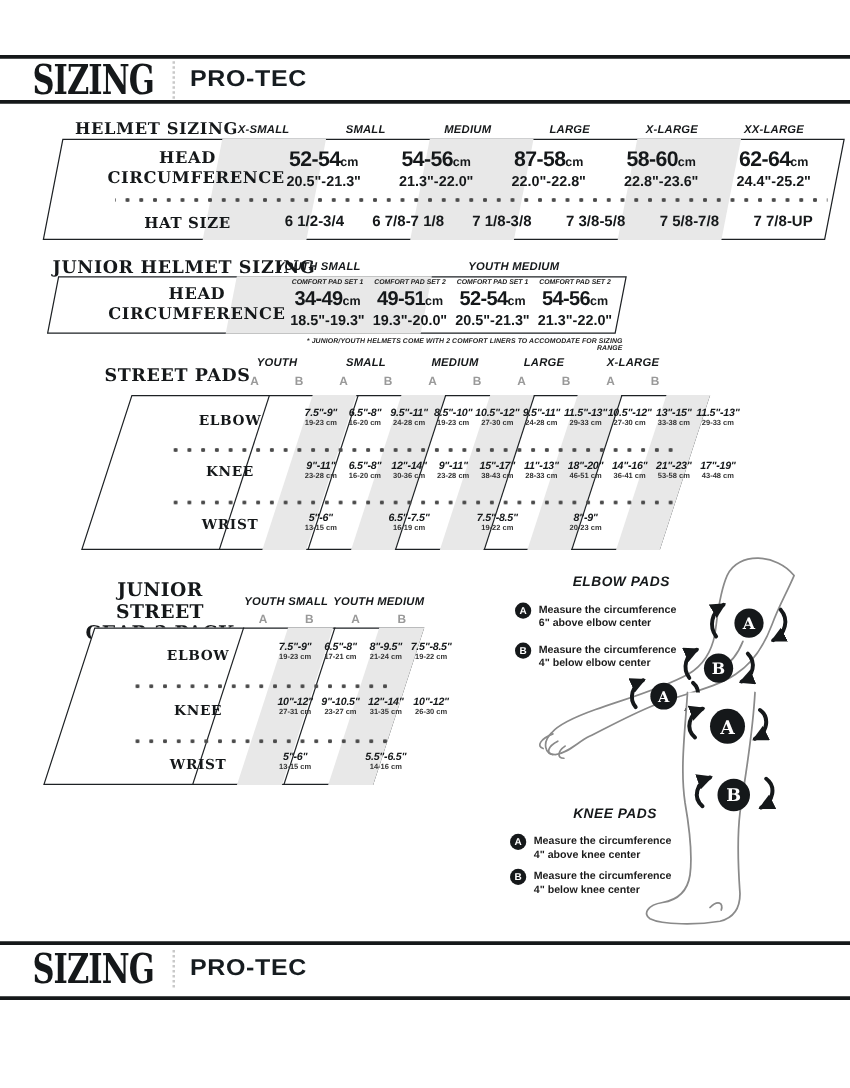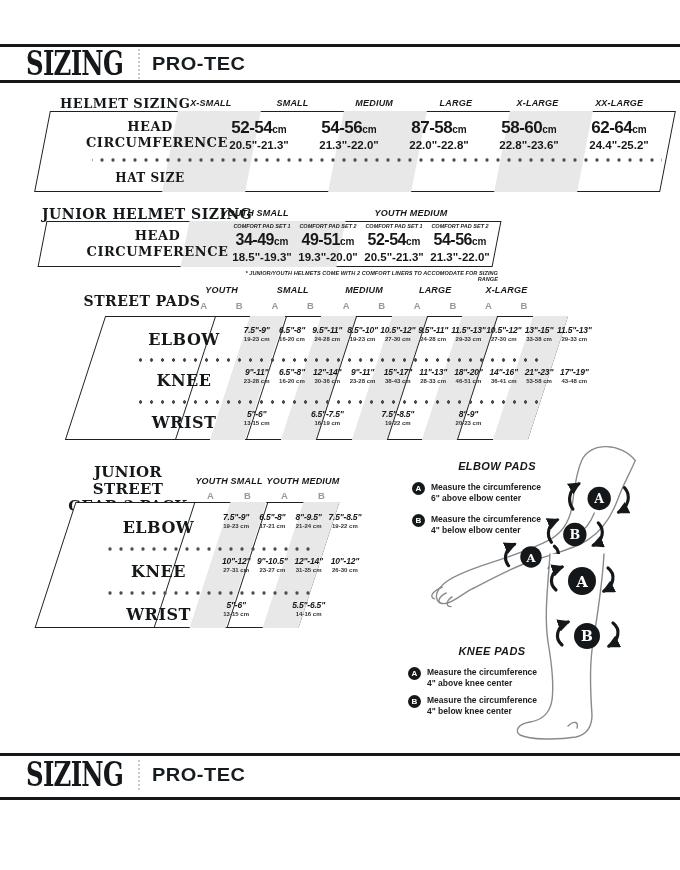--- a/index.html
+++ b/index.html
@@ -42,21 +42,21 @@
     background-size:11px 6px; background-position:center; background-repeat:repeat-x;
   }
   .serif-label { font-family:"DejaVu Serif", serif; font-weight:bold; }
   .colheads { position:absolute; display:flex; }
   .colheads > div { flex:1; text-align:center; font-style:italic; font-weight:bold; font-size:9px; letter-spacing:0.2px; }
   .ab > div { color:#999999; font-style:normal; font-size:9.5px; }
   .flexrow { position:absolute; display:flex; }
   .flexrow > .cell { flex:1; text-align:center; }
   .cell .in { font-size:8.5px; font-weight:bold; font-style:italic; letter-spacing:-0.2px; display:block; }
   .cell .cm2 { font-size:6px; font-weight:bold; color:#333; display:block; margin-top:1px; }
-  .rowlabel { position:absolute; text-align:center; font-size:16px; letter-spacing:0.5px; }
+  .rowlabel { position:absolute; text-align:center; font-size:11px; letter-spacing:0.5px; }
 
   
   .bigcm { font-size:17px; font-weight:bold; letter-spacing:-0.5px; display:block; line-height:19px; }
   .bigcm .unit { font-size:10px; letter-spacing:0; }
   .bigin { font-size:11.5px; font-weight:bold; display:block; line-height:13px; }
   .padset { font-size:5.5px; font-weight:bold; font-style:italic; color:#222; display:block; line-height:7px; }
   .hatval { font-size:12px; font-weight:bold; }
 
   
   .guide { position:absolute; }
@@ -130,20 +130,28 @@
               <span class="bigcm"><span>58-60</span><span class="unit">cm</span></span>
               <span class="bigin">22.8"-23.6"</span>
             </div>
           <div class="cell">
               <span class="bigcm"><span>62-64</span><span class="unit">cm</span></span>
               <span class="bigin">24.4"-25.2"</span>
             </div>
         </div>
         <div class="dots" style="top:46px;"></div>
         <div class="rowlabel serif-label" style="left:0;top:60px;width:128px;font-size:12px;">HAT SIZE</div>
+        <div class="flexrow" style="left:128px;right:4px;top:59px;">
+          <div class="cell hatval">6 1/2-3/4</div>
+          <div class="cell hatval">6 7/8-7 1/8</div>
+          <div class="cell hatval">7 1/8-3/8</div>
+          <div class="cell hatval">7 3/8-5/8</div>
+          <div class="cell hatval">7 5/8-7/8</div>
+          <div class="cell hatval">7 7/8-UP</div>
+        </div>
       </div>
     </div>
   </div>
 
   <div>
     <div class="serif-label" style="position:absolute;left:42px;top:206px;font-size:14px;letter-spacing:0.5px;">JUNIOR HELMET SIZING</div>
     <div class="colheads" style="left:177px;top:208px;width:312px;">
       <div>YOUTH SMALL</div>
       <div>YOUTH MEDIUM</div>
     </div>

